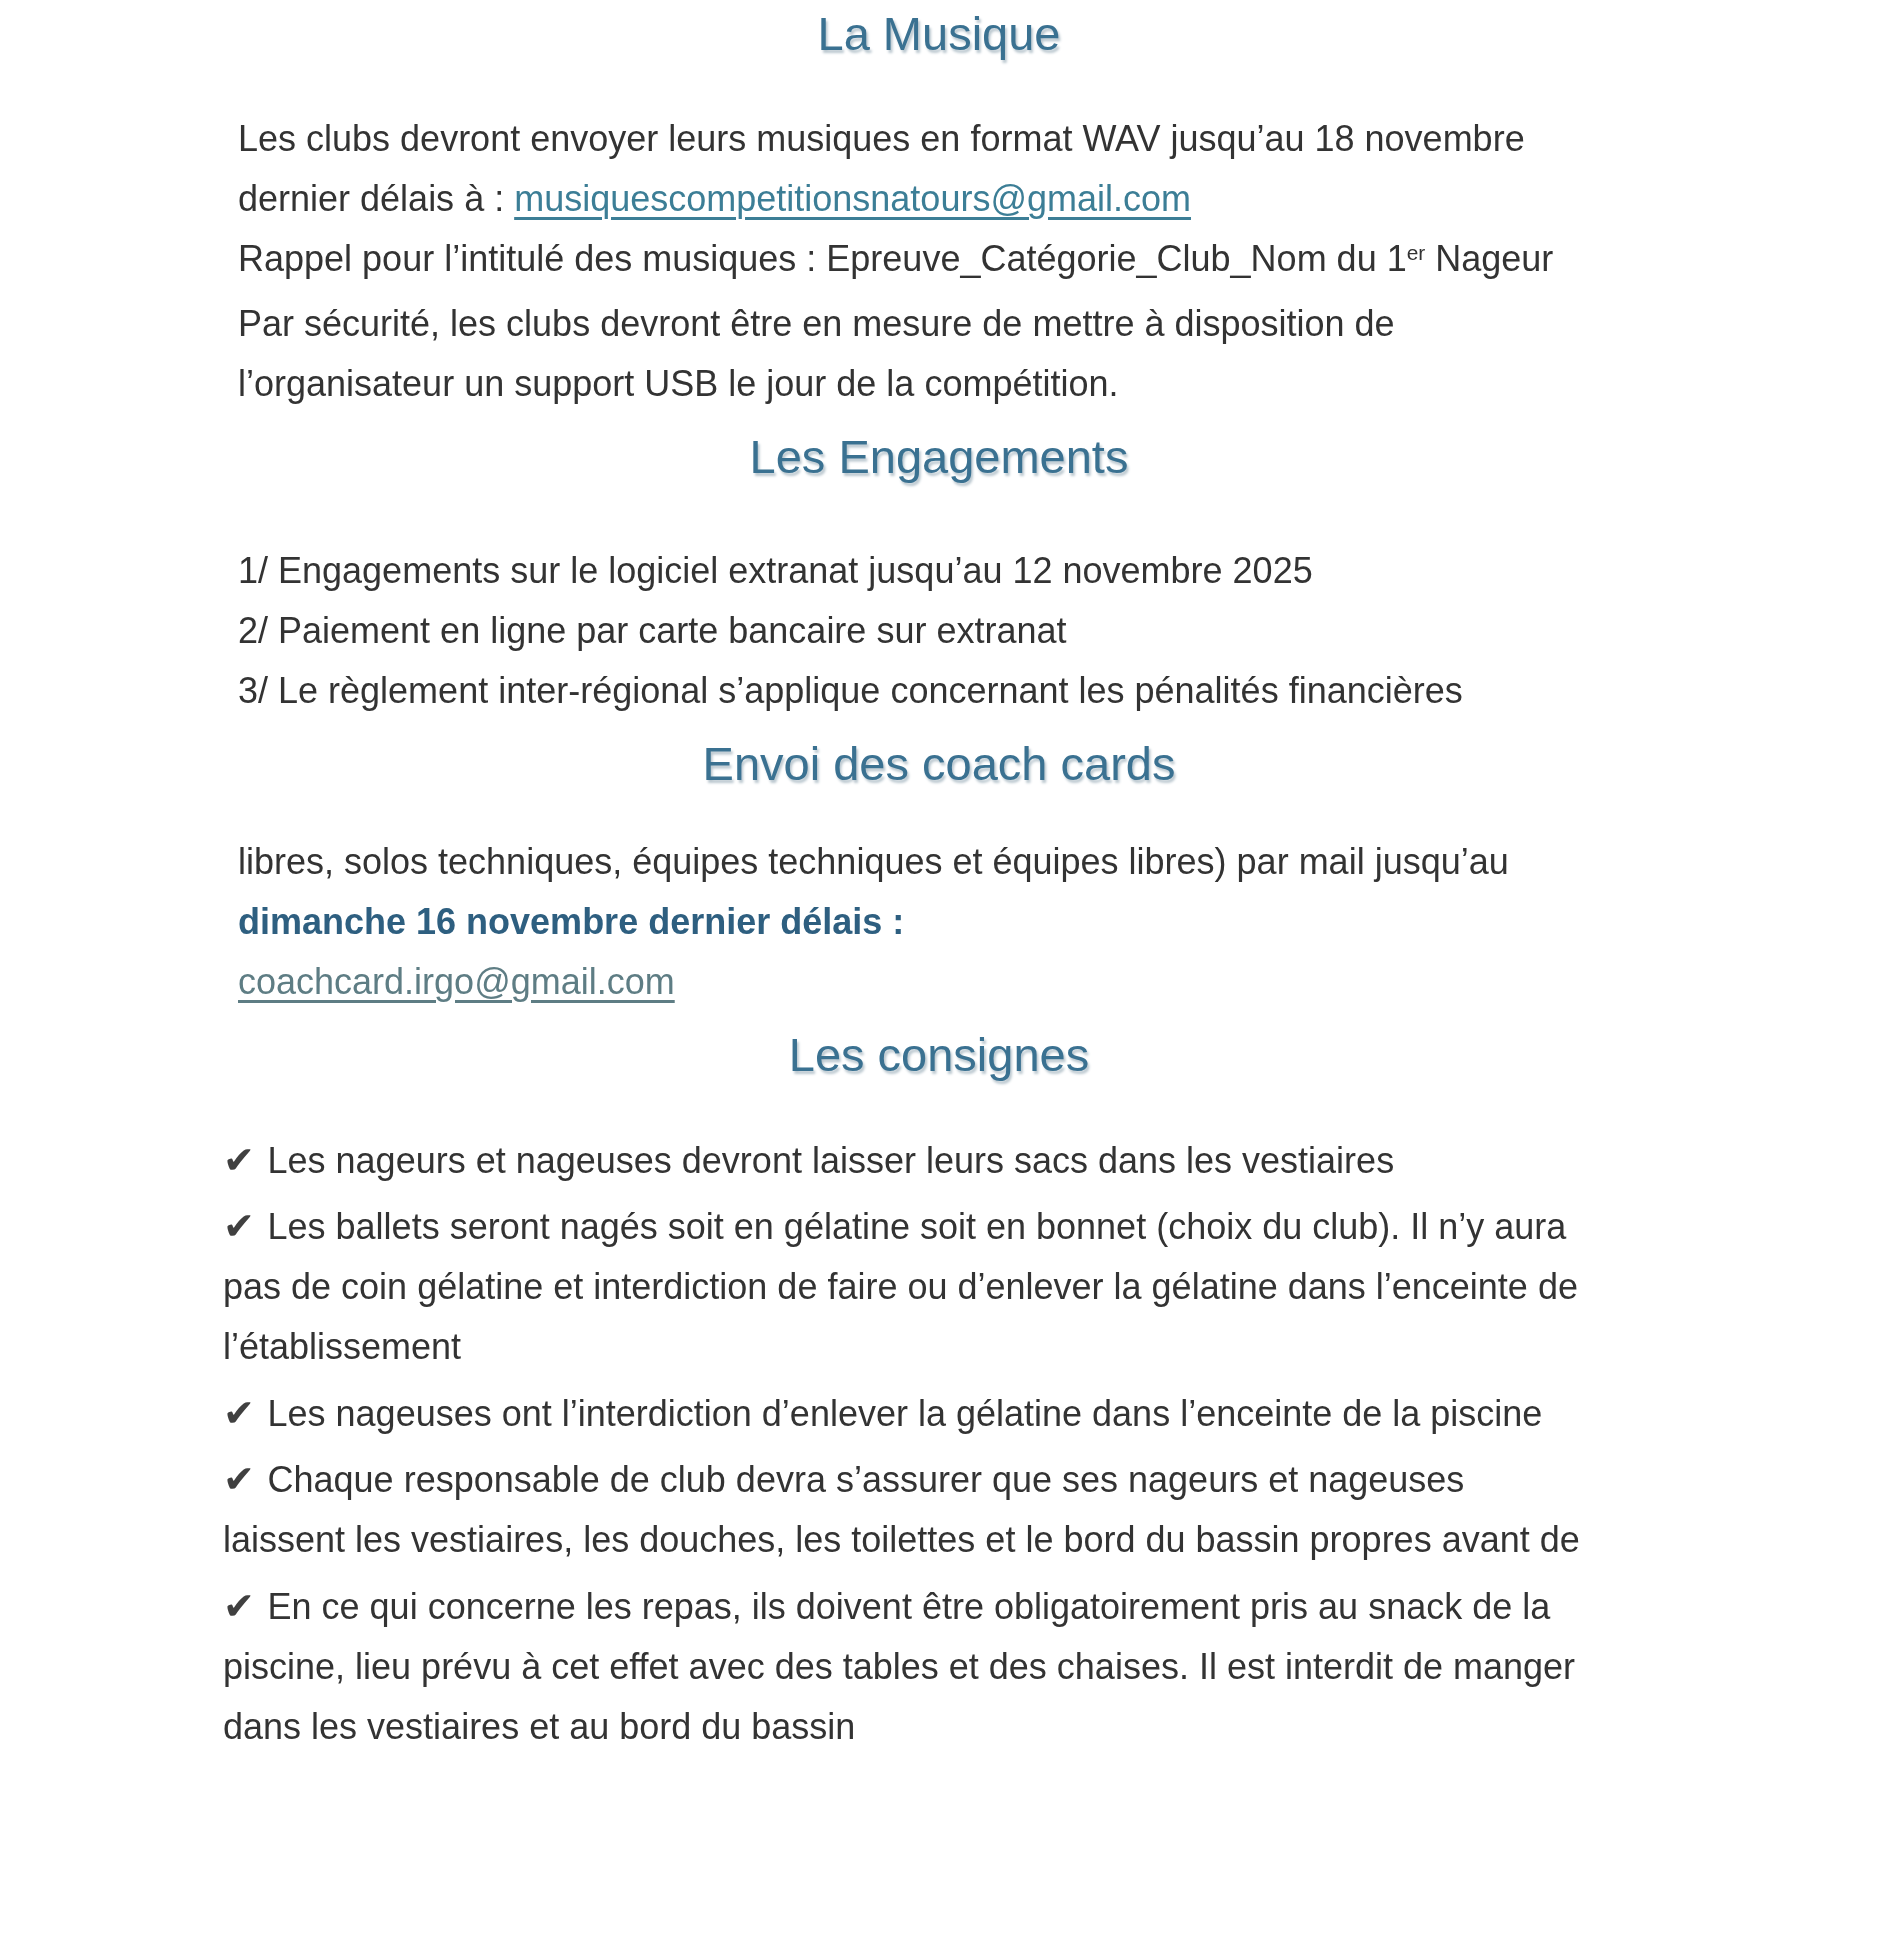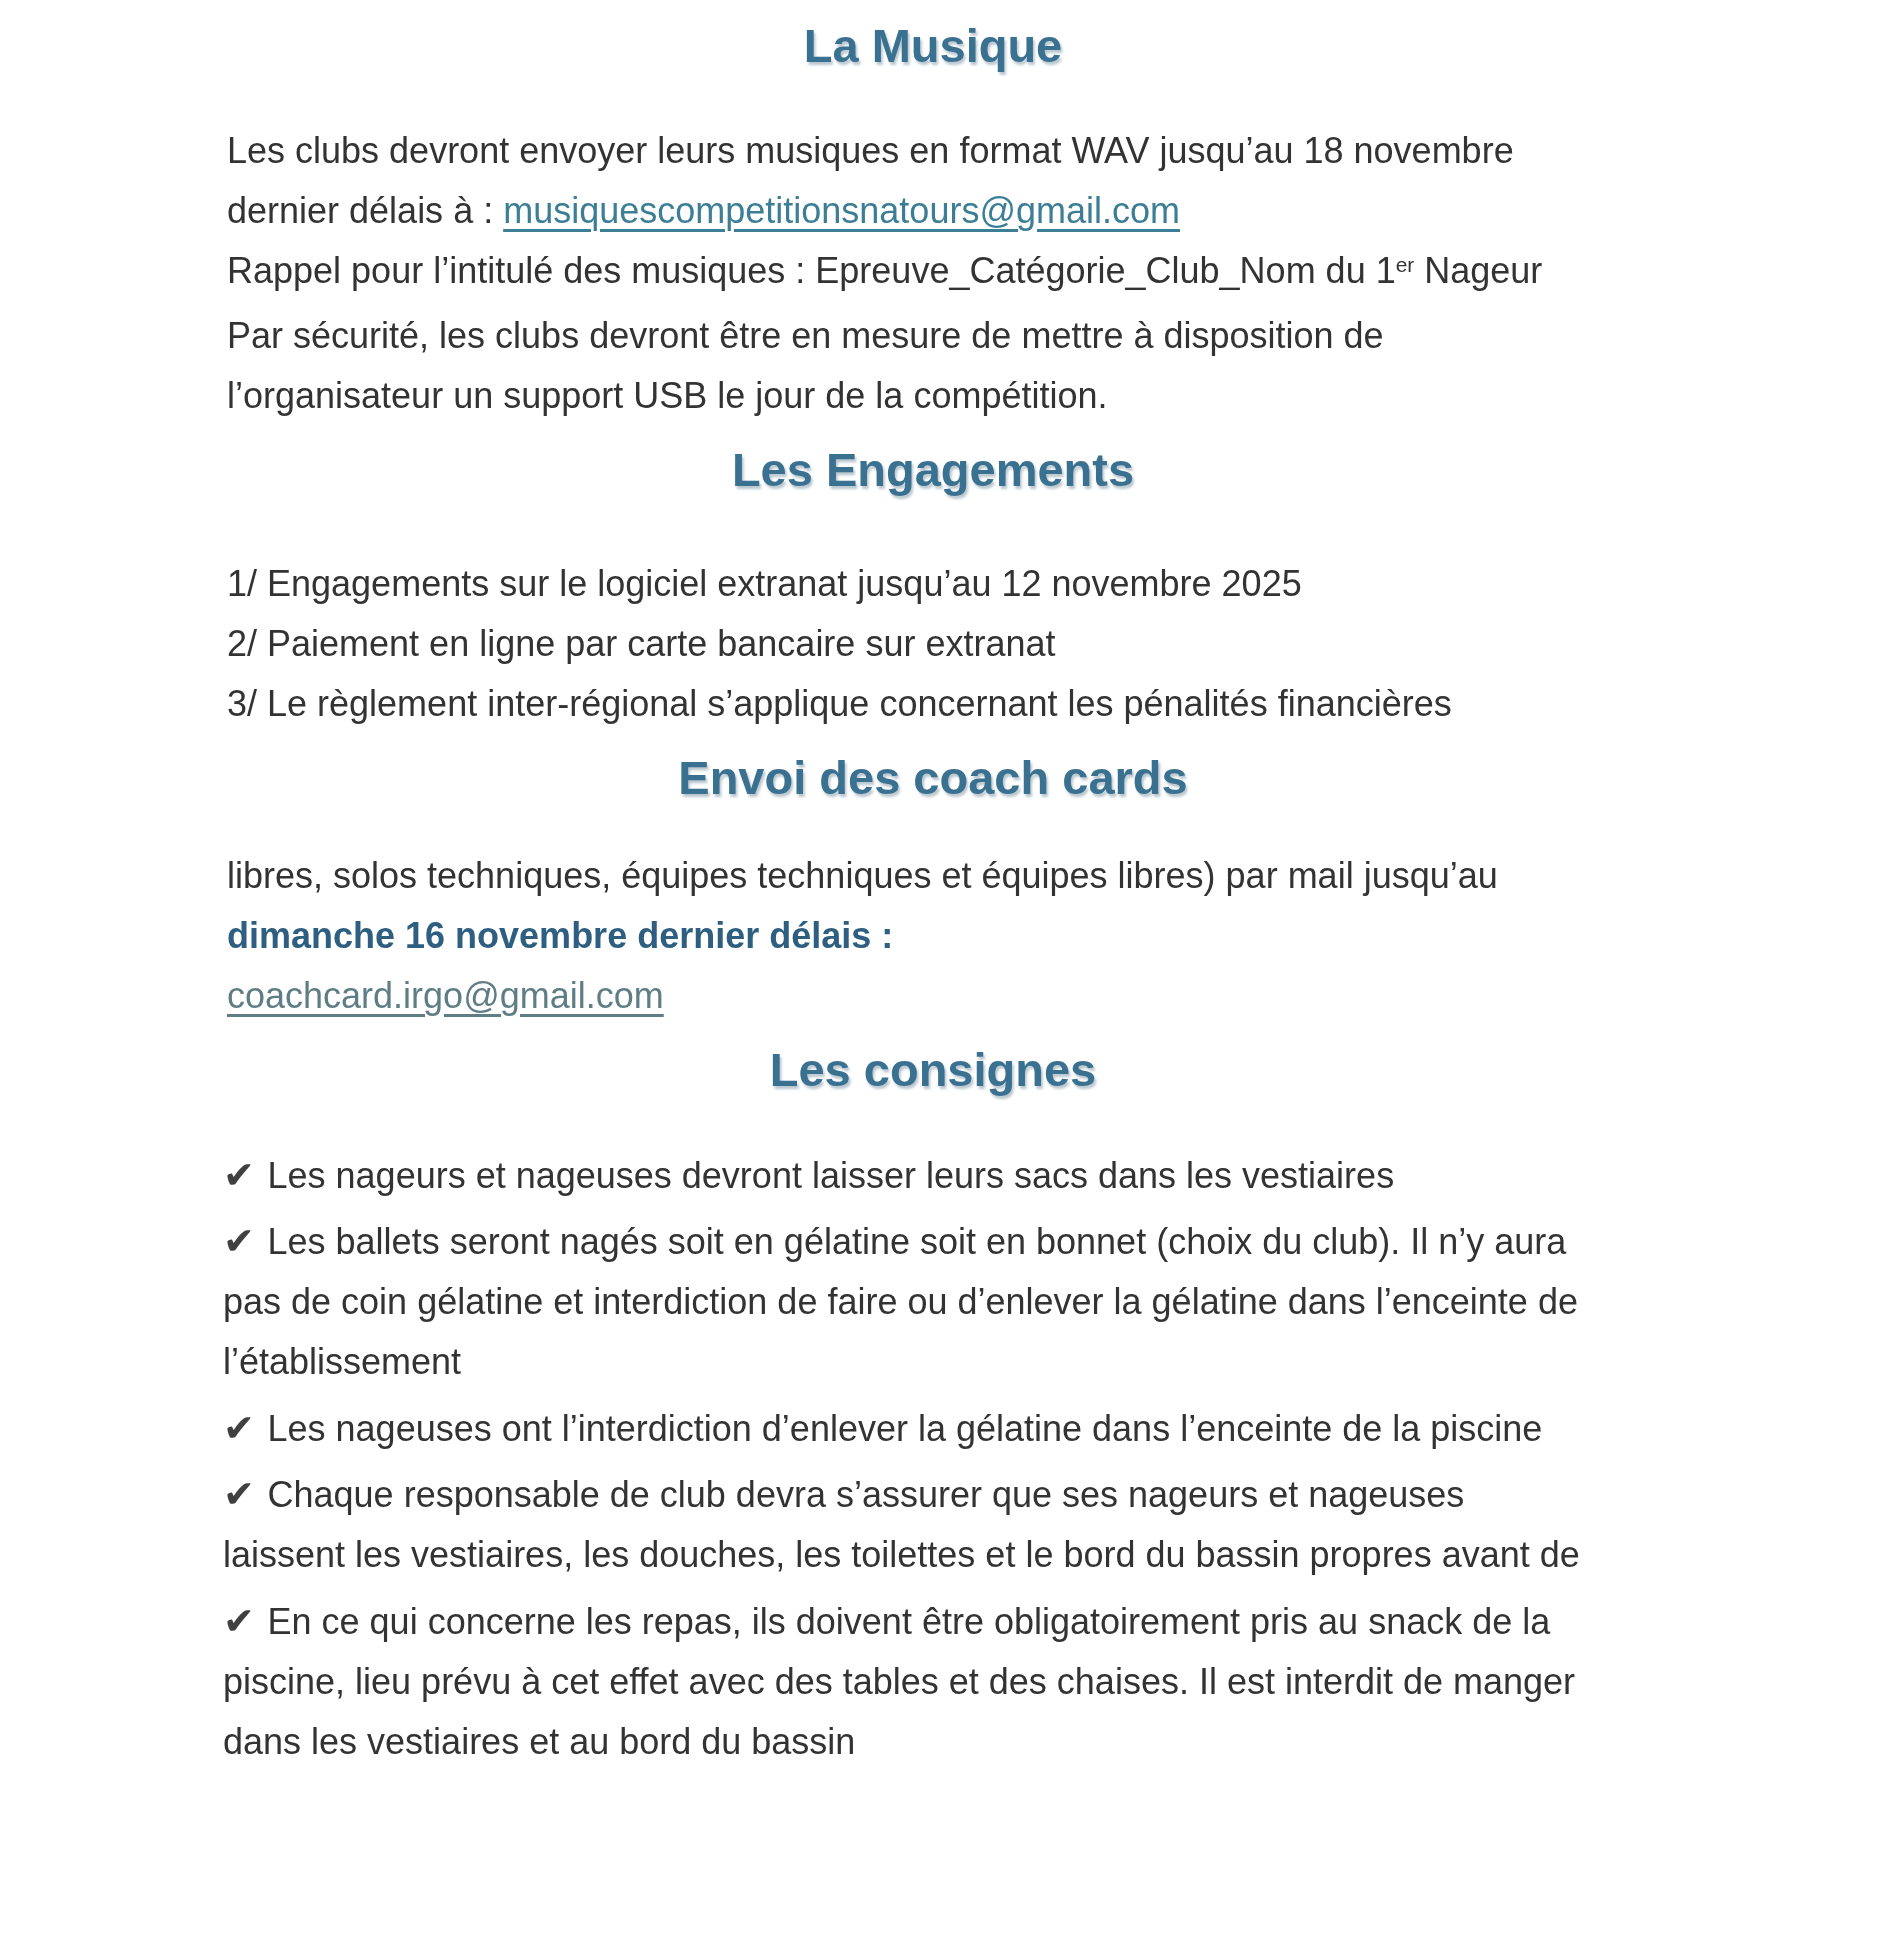--- a/index.html
+++ b/index.html
@@ -18,30 +18,30 @@
     box-sizing:border-box;
     overflow:hidden;
   }
   .page{
     box-sizing:border-box;
     width:1882px;height:1951px;
     padding:1.8px 182px 0 223px;
   }
   h1.sec-title{
     font-size:47px;
-    font-weight:bold;
+    font-weight:normal;
     line-height:55px;
     color:var(--heading);
     text-align:center;
-    margin:16px;
+    margin:4px;
     
     margin-left:-41px;
     text-shadow:1.8px 2.7px 2.7px #b9c6ce;
   }
-  .para{margin:4px;font-size:36px;line-height:60px;}
+  .para{margin:15px;font-size:36px;line-height:60px;}
   .line{display:block;white-space:nowrap;}
   .mt-title-musique{margin-top:0;}
   .mt-para1{margin-top:48px;}
   .mt-title-engagements{margin-top:55px;}
   .mt-engagement-items{margin-top:57px;}
   .mt-title-coach{margin-top:73px;}
   .mt-coach-para{margin-top:41px;}
   .mt-title-consignes{margin-top:3.6px;}
   .mt-check-list{margin-top:48px;}
   .check-item{margin:0;}

